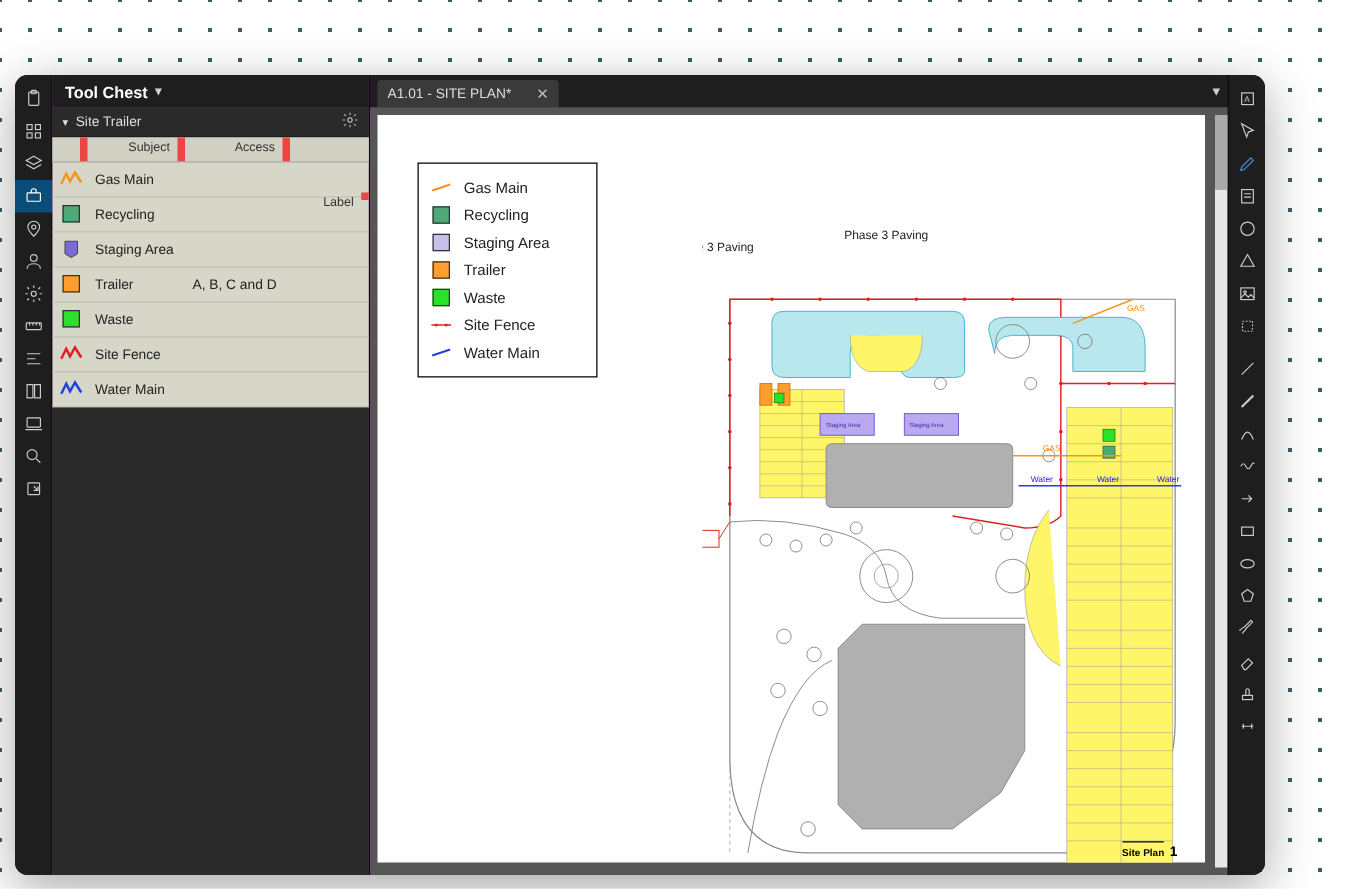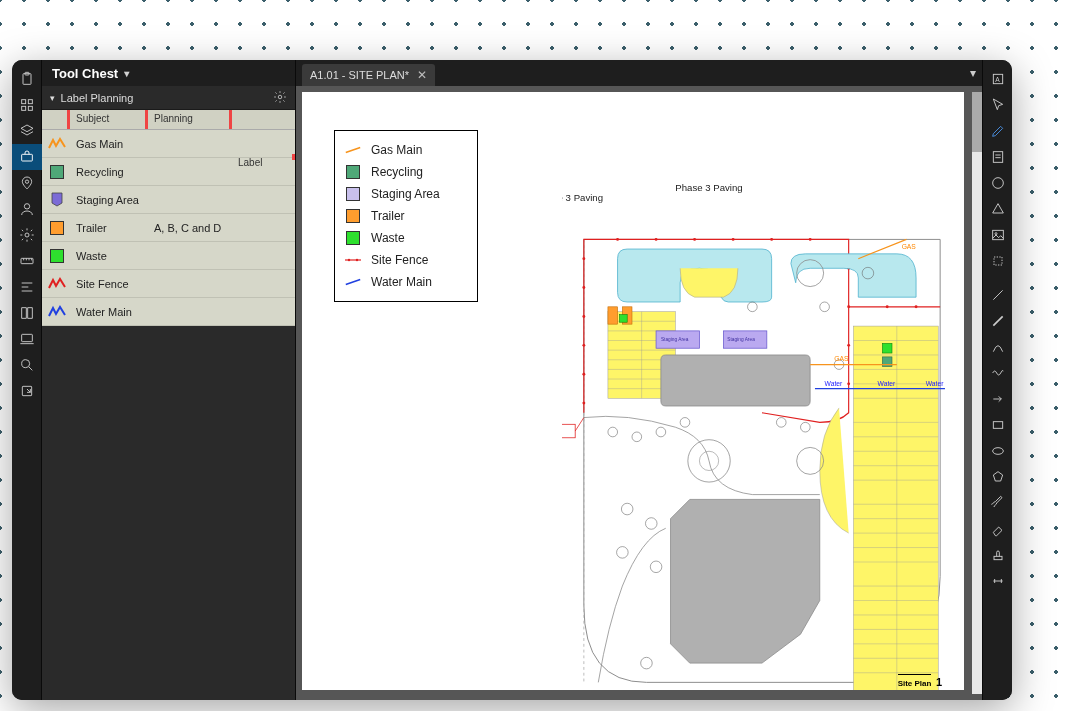--- a/index.html
+++ b/index.html
@@ -52,21 +52,21 @@
   .gear { cursor: pointer; }
   .gear svg { width: 14px; height: 14px; stroke: #ccc; fill: none; stroke-width: 1.4; }
   
   .list {
     background: #d6d7c9; flex: 0 0 auto;
   }
   .list-header {
     height: 20px; display: flex; font-size: 10px; color: #333;
     border-bottom: 1px solid #aaa; background: #d0d1c3;
   }
-  .list-header > div { padding: 3px 6px; border-right: 3px solid #ef4444; }
+  .list-header > div { padding: 3px 6px; border-right: 6px solid #ef4444; text-align: right; }
   .col-icon { width: 28px; }
   .col-subject { width: 78px; }
   .col-comment { width: 84px; }
   .col-label { flex: 1; margin-top: 44px; }
   .list-row {
     height: 28px; display: flex; align-items: center; font-size: 11px; color: #222;
     border-bottom: 1px solid #c0c1b4;
   }
   .list-row > div { padding: 0 6px; }
   .swatch { width: 18px; height: 18px; display: inline-flex; align-items: center; justify-content: center; }
@@ -75,21 +75,21 @@
   
   
   .main {
     flex: 1; display: flex; flex-direction: column; background: #555;
   }
   .tab-bar {
     height: 26px; background: #1e1e1e; display: flex; align-items: center; padding-left: 6px;
   }
   .tab {
     height: 22px; background: #3a3a3a; color: #ddd; font-size: 11px;
-    display: flex; align-items: center; padding: 0 8px; gap: 8px;
+    display: flex; align-items: center; padding: 0 8px; gap: 20px;
     border-radius: 3px 3px 0 0; margin-top: 4px;
   }
   .tab .close { cursor: pointer; font-size: 12px; opacity: 0.8; }
   .tab-bar-right { margin-left: auto; margin-right: 6px; color: #ccc; cursor: pointer; font-size: 12px; }
   
   .canvas-wrap {
     flex: 1; background: #565656; padding: 6px; position: relative; overflow: hidden;
   }
   .canvas {
     width: 662px; height: 598px; background: #fff; position: relative; overflow: hidden;
@@ -214,32 +214,32 @@
   </div>
 
   <div class="panel">
     <div class="panel-header">
       <span>Tool Chest</span>
       <span class="chev">▾</span>
     </div>
     <div class="section-header">
       <div class="left-part">
         <span style="font-size:9px;">▾</span>
-        <span>Label Planning</span>
+        <span>Site Trailer</span>
       </div>
       <span class="gear"><svg viewBox="0 0 24 24">
             <circle cx="12" cy="12" r="3"></circle>
             <path d="M12 2v3M12 19v3M4.2 4.2l2.1 2.1M17.7 17.7l2.1 2.1M2 12h3M19 12h3M4.2 19.8l2.1-2.1M17.7 6.3l2.1-2.1"></path>
           </svg></span>
     </div>
     <div class="list">
       <div class="list-header">
         <div class="col-icon"></div>
         <div class="col-subject">Subject</div>
-        <div class="col-comment">Planning</div>
+        <div class="col-comment">Access</div>
         <div class="col-label">Label</div>
       </div>
       <div id="list-rows">
           <div class="list-row">
     <div class="col-icon"><span class="swatch">
                 <svg width="18" height="14" viewBox="0 0 18 14">
                   <path d="M1 11 L5 3 L8 9 L12 2 L17 10" fill="none" stroke="#f7941d" stroke-width="2"></path>
                 </svg>
               </span></div>
     <div class="col-subject">Gas Main</div>

